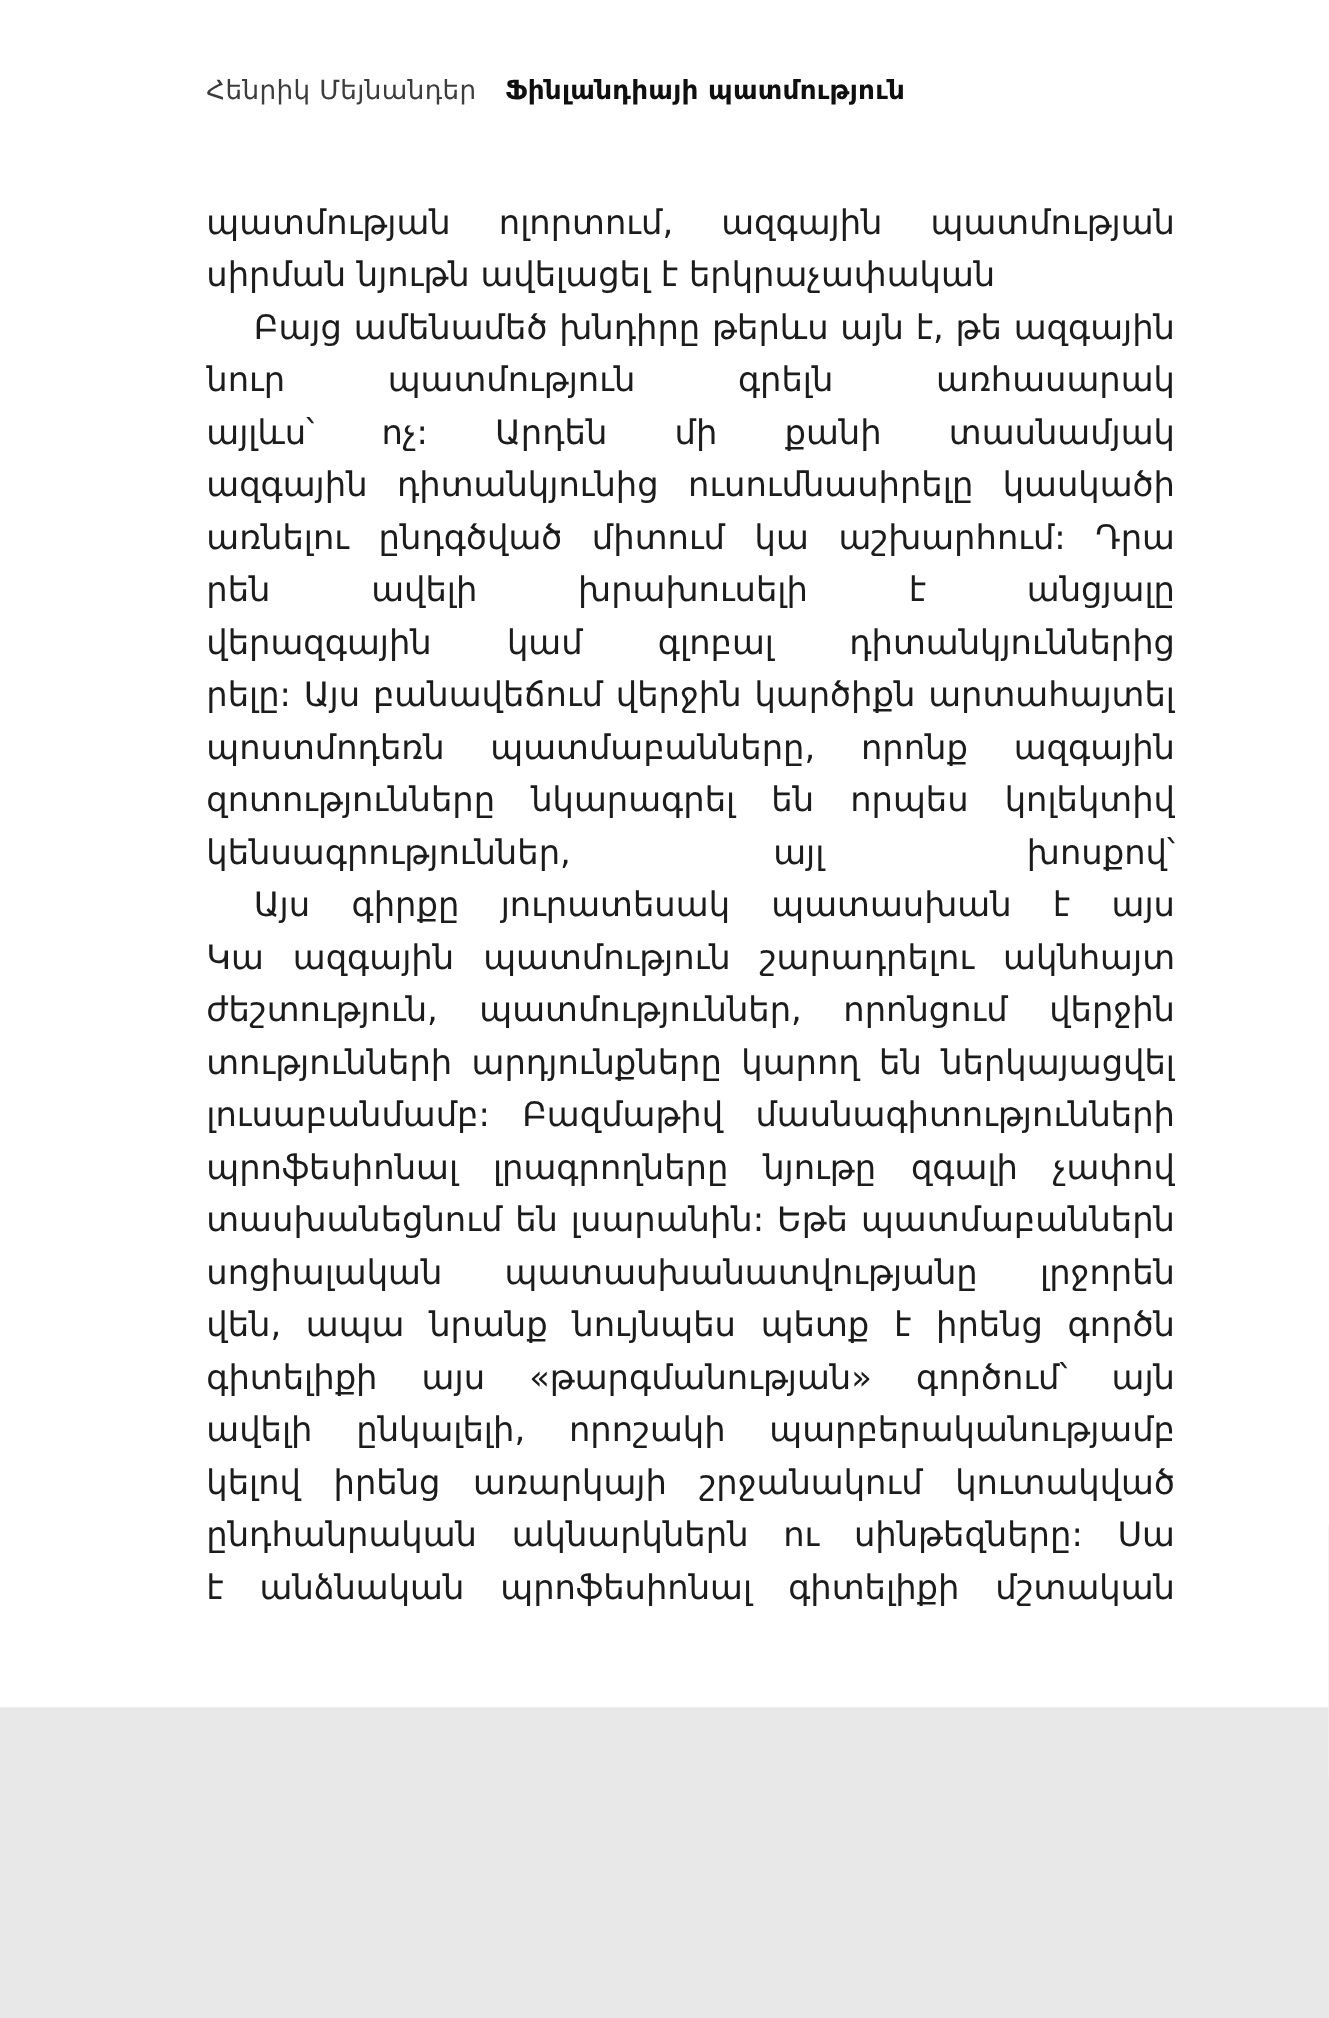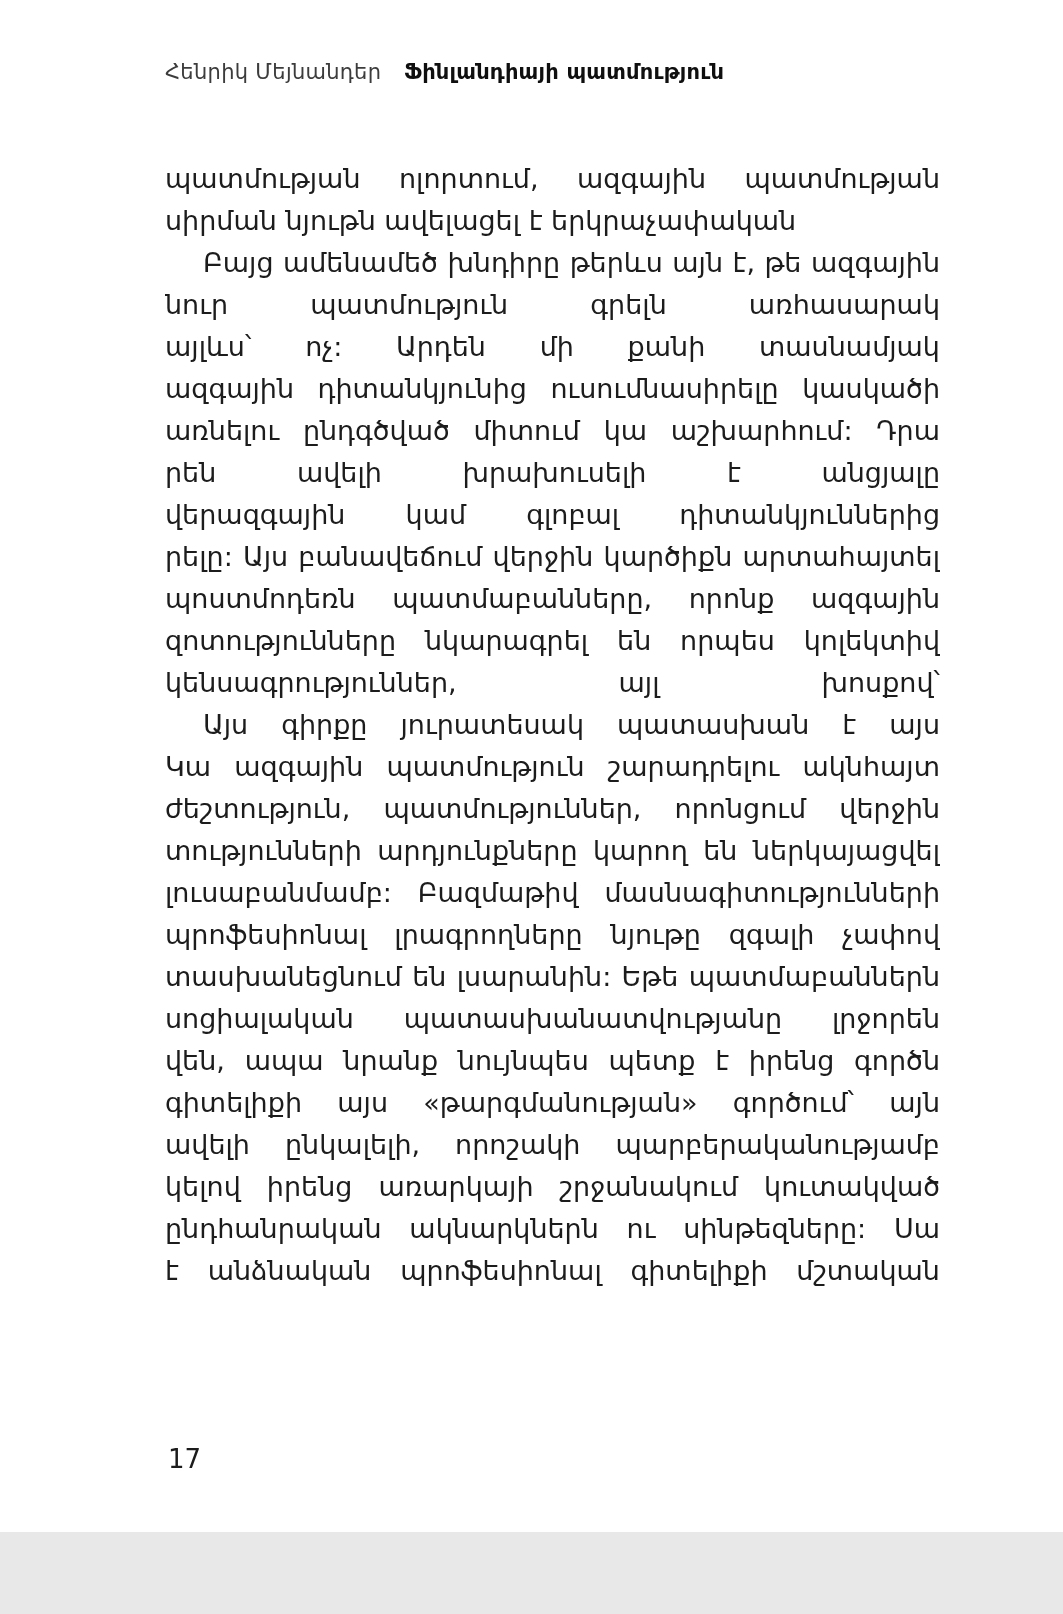--- a/index.html
+++ b/index.html
@@ -3,21 +3,21 @@
 <meta charset="utf-8">
 <style>
   html, body {
     margin: 0;
     padding: 0;
     background: #e8e8e8;
   }
   .page {
     position: relative;
     width: 1063px;
-    height: 1532px;
+    height: 1366px;
     margin: 0 auto;
     background: #ffffff;
     font-family: "DejaVu Sans", sans-serif;
     color: #1b1b1b;
     overflow: hidden;
   }
   .running-head {
     position: absolute;
     left: 165px;
     top: 60px;

